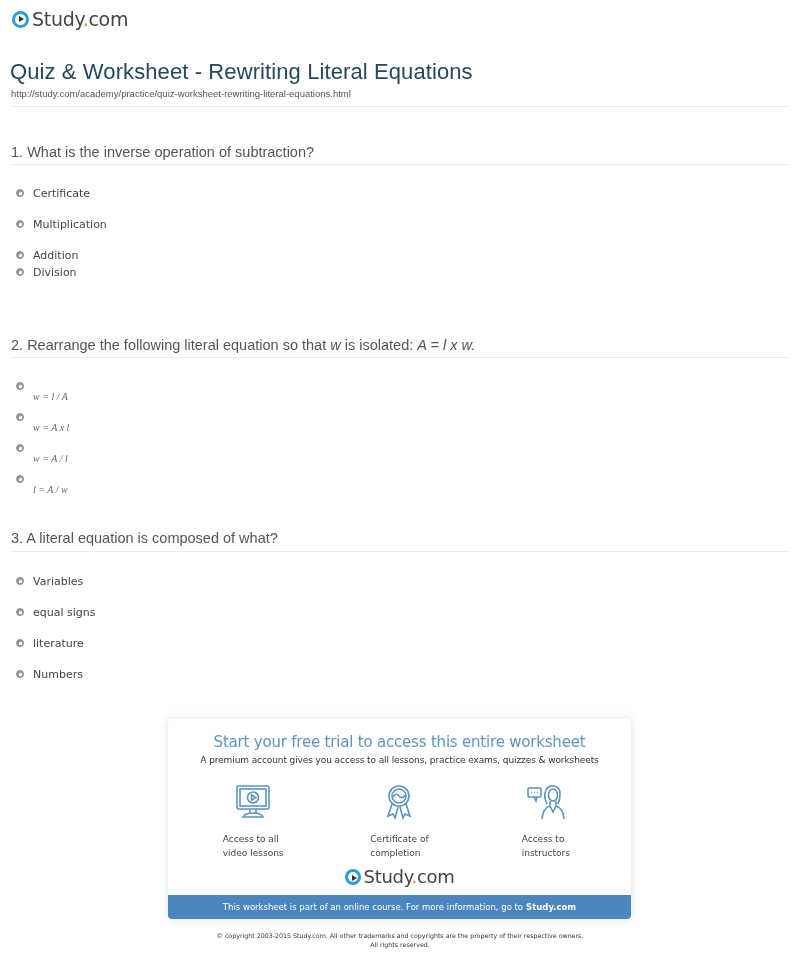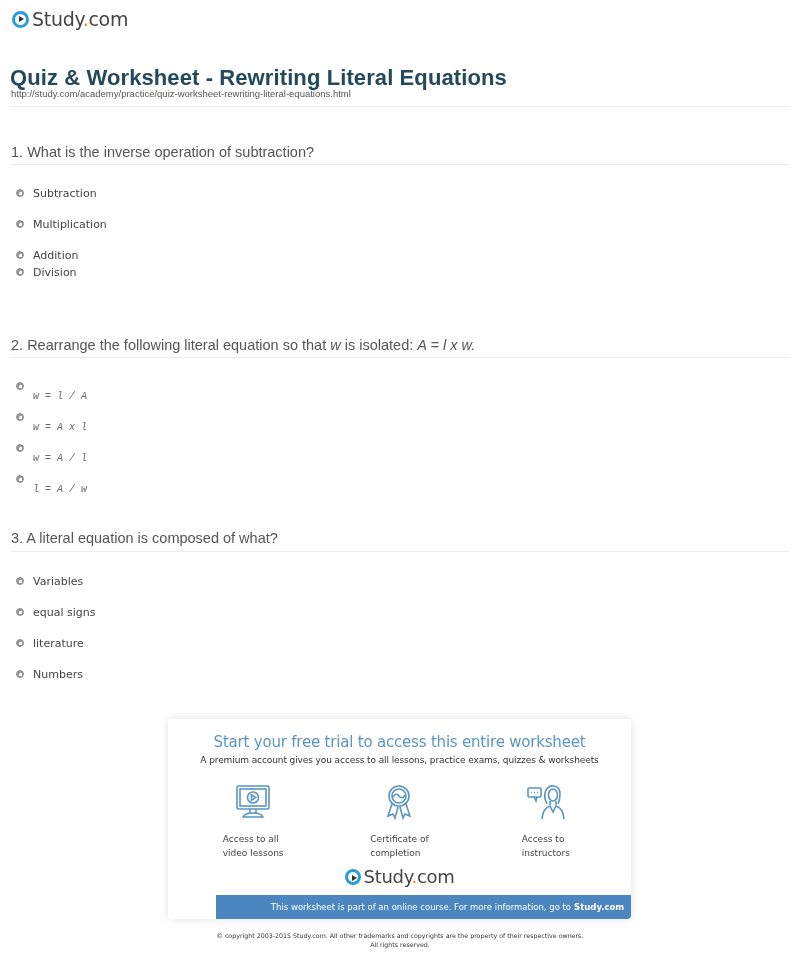--- a/index.html
+++ b/index.html
@@ -5,42 +5,42 @@
     * { box-sizing: border-box; margin: 0; padding: 0; }
     html, body { width: 800px; height: 970px; background: #ffffff; overflow: hidden; }
     body { font-family: "Liberation Sans", sans-serif; color: #333; position: relative; }
 
     .logo { position: absolute; left: 12px; top: 8px; height: 22px; display: flex; align-items: center; }
     .logo-icon { width: 17px; height: 17px; border-radius: 50%; border: 3px solid #2a9fd6; position: relative; margin-right: 3px; }
     .logo-icon::after { content: ""; position: absolute; left: 4px; top: 2.5px; border-left: 5px solid #333; border-top: 3.5px solid transparent; border-bottom: 3.5px solid transparent; }
     .logo-text { font-family: "DejaVu Sans", sans-serif; font-size: 19px; color: #444; letter-spacing: -0.3px; line-height: 1; }
     .logo-text .dot { color: #f5822a; }
 
-    .page-title { position: absolute; left: 10px; top: 65px; font-family: "Liberation Sans", sans-serif; font-weight: bold; font-size: 22px; color: #24495c; letter-spacing: 0.1px; }
+    .page-title { position: absolute; left: 10px; top: 59px; font-family: "Liberation Sans", sans-serif; font-weight: normal; font-size: 22px; color: #24495c; letter-spacing: 0.1px; }
     .page-url { position: absolute; left: 11px; top: 88px; font-size: 9.5px; color: #555; }
     .rule { position: absolute; left: 10px; right: 10px; height: 1px; background: #ececec; }
 
     .question { position: absolute; left: 11px; font-size: 14.5px; color: #555; }
     .question i { font-family: "Liberation Sans", sans-serif; font-style: italic; }
     .option { position: absolute; left: 16px; display: flex; align-items: center; height: 14px; }
     .radio { width: 8px; height: 8px; border-radius: 50%; background: radial-gradient(circle at 60% 60%, #fff 0 30%, #9a9a9a 31% 100%); border: 1px solid #8a8a8a; margin-right: 9px; }
     .opt-label { font-family: "DejaVu Sans", sans-serif; font-size: 11px; color: #444; }
-    .opt-label.math { font-family: Liberation Mono, monospace; font-style: italic; font-size: 10px; color: #666; margin-top: 20px; }
+    .opt-label.math { font-family: Liberation Serif, serif; font-style: italic; font-size: 10px; color: #666; margin-top: 20px; }
 
     .card { position: absolute; left: 168px; top: 719px; width: 463px; height: 200px; background: #fff; border-radius: 4px; box-shadow: 0 0 8px rgba(0,0,0,0.12); overflow: hidden; }
     .card-title { position: absolute; top: 14px; width: 100%; text-align: center; font-family: "DejaVu Sans", sans-serif; font-size: 15px; color: #5b95c0; font-weight: normal; letter-spacing: -0.2px; }
     .card-sub { position: absolute; top: 36px; width: 100%; text-align: center; font-family: "DejaVu Sans", sans-serif; font-size: 9px; color: #333; letter-spacing: -0.1px; }
     .features { position: absolute; top: 63px; left: 0; width: 100%; display: flex; justify-content: space-around; padding: 0 12px; }
     .feature { width: 110px; display: flex; flex-direction: column; align-items: center; }
     .feature svg { width: 40px; height: 40px; }
     .feature-label { margin-top: 10px; font-family: "DejaVu Sans", sans-serif; font-size: 9px; color: #444; text-align: left; line-height: 14px; }
     .card-logo { position: absolute; top: 149px; left: 0; width: 100%; display: flex; justify-content: center; align-items: center; }
     .card-logo .logo-icon { width: 16px; height: 16px; }
     .card-logo .logo-text { font-size: 18px; }
-    .card-bar { position: absolute; left: 0; bottom: 0; width: 100%; height: 24px; background: #4b86c1; display: flex; align-items: center; justify-content: center; font-family: "DejaVu Sans", sans-serif; font-size: 8.5px; color: #fff; margin-left: 48px; }
+    .card-bar { position: absolute; left: 0; bottom: 0; width: 100%; height: 24px; background: #4b86c1; display: flex; align-items: center; justify-content: center; font-family: "DejaVu Sans", sans-serif; font-size: 8.5px; color: #fff; }
     .card-bar b { margin-left: 3px; }
 
     .copyright { position: absolute; top: 932px; left: 0; width: 100%; text-align: center; font-family: "DejaVu Sans", sans-serif; font-size: 6.3px; color: #333; line-height: 8.5px; }
   </style>
 </head>
 <body>
 
 <div class="logo">
   <span class="logo-icon"></span>
   <span class="logo-text"><span>Study</span><span class="dot">.</span><span>com</span></span>
@@ -50,21 +50,21 @@
 <div class="page-url">http://study.com/academy/practice/quiz-worksheet-rewriting-literal-equations.html</div>
 <div class="rule" style="top:106px"></div>
 
 <div class="question" style="top:144px">
   <span>1.</span>
   <span>What is the inverse operation of subtraction?</span>
 </div>
 <div class="rule" style="top:164px"></div>
 <div class="option" style="top:186px">
     <span class="radio"></span>
-    <span class="opt-label">Subtraction</span>
+    <span class="opt-label">Certificate</span>
   </div>
 <div class="option" style="top:217px">
     <span class="radio"></span>
     <span class="opt-label">Multiplication</span>
   </div>
 <div class="option" style="top:248px">
     <span class="radio"></span>
     <span class="opt-label">Addition</span>
   </div>
 <div class="option" style="top:265px">

